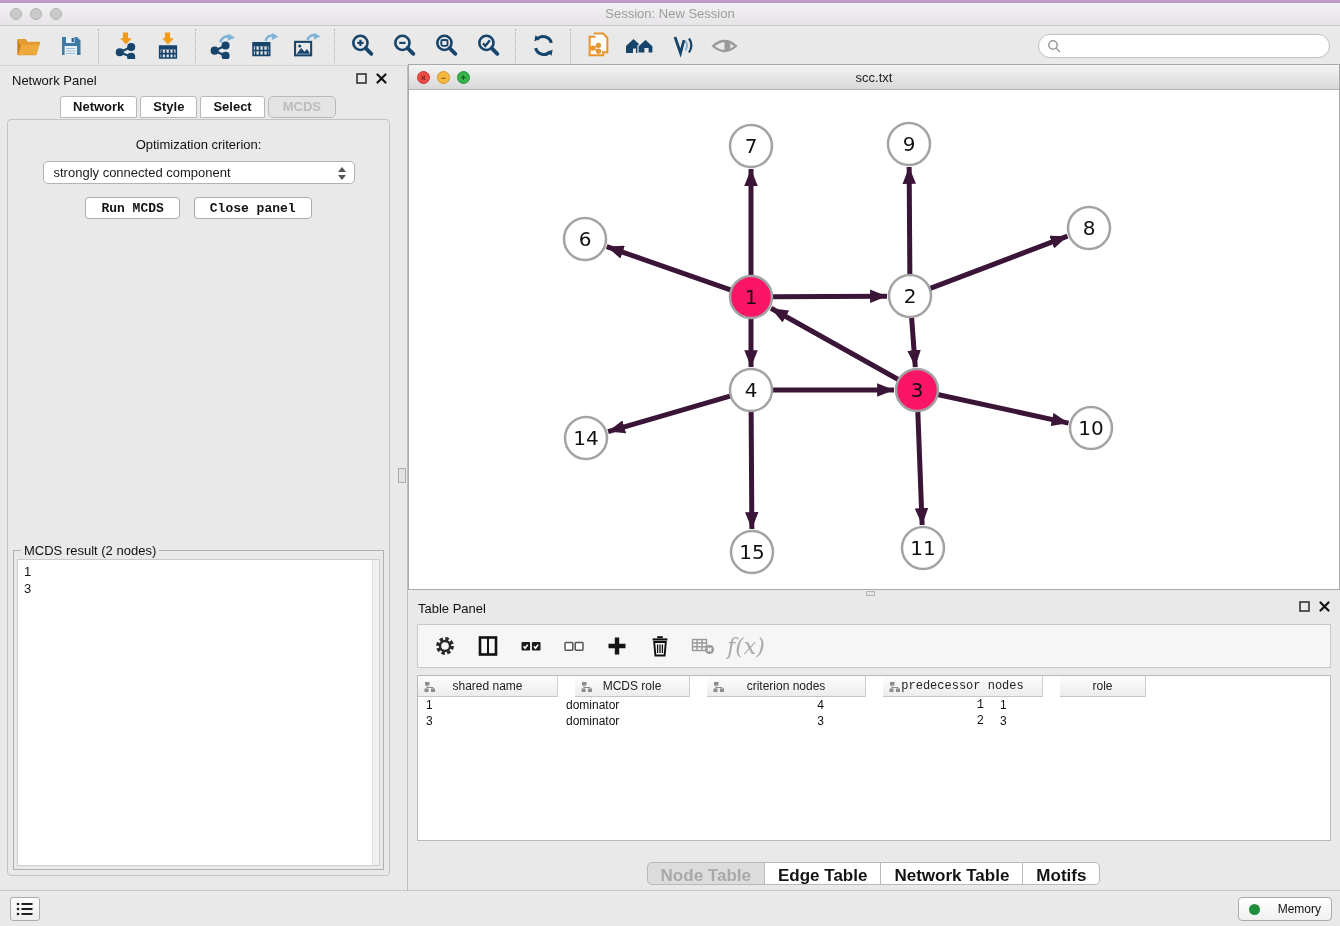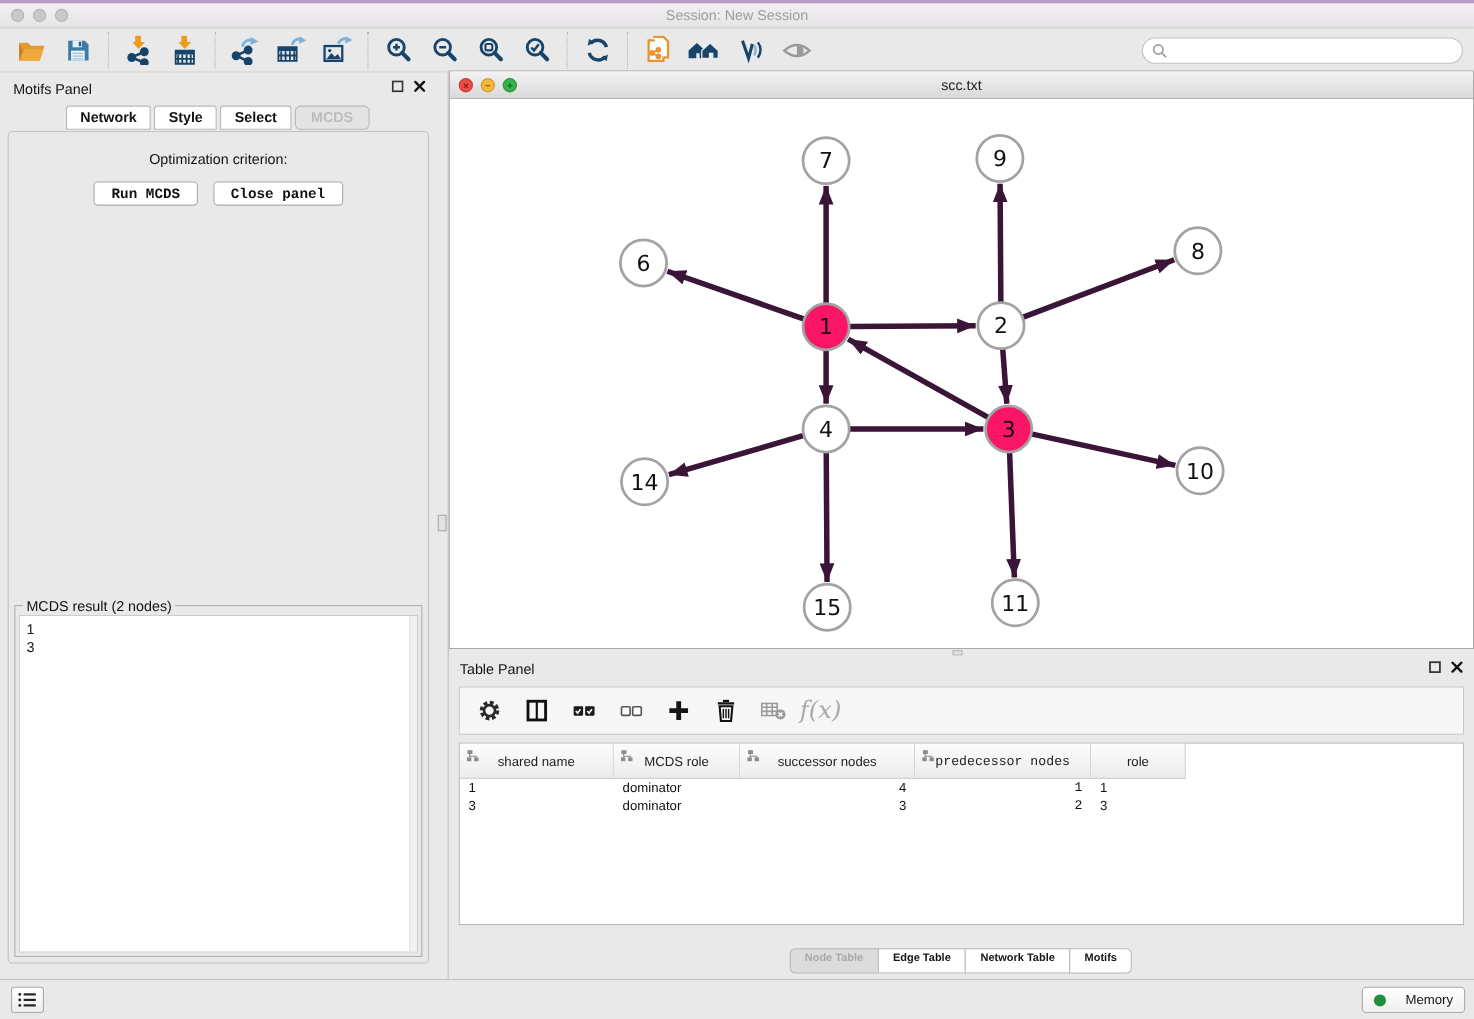--- a/index.html
+++ b/index.html
@@ -64,29 +64,29 @@
 
   
   .table-panel { position:absolute; left:408px; top:596px; width:932px; height:294px; background:#e9e9e9; }
   .tp-head { position:relative; height:26px; }
   .tp-title { position:absolute; left:10px; top:5px; font-size:13px; color:#111; }
   .tp-toolbar { position:absolute; left:9px; top:28px; width:914px; height:44px; background:#f6f6f6; border:1px solid #c9c9c9;
     display:flex; align-items:center; gap:9px; padding-left:10px; }
   .tbi { width:34px; height:36px; display:flex; align-items:center; justify-content:center; }
   .fx { font-family:"DejaVu Serif", serif; font-style:italic; color:#a9a9a9; font-size:22px; }
   .ntable { position:absolute; left:9px; top:79px; width:914px; height:166px; background:#fff; border:1px solid #b9b9b9; overflow:hidden; }
-  .thead { display:flex; height:32px; }
+  .thead { display:flex; height:21px;gap:17px; }
   .thcell { position:relative; background:linear-gradient(#fdfdfd,#ececec); border-right:1px solid #cfcfcf; border-bottom:1px solid #c6c6c6;
     font-size:12px; color:#222; display:flex; align-items:center; justify-content:center; }
   .thcell .tree-ic { position:absolute; left:6px; top:5px; }
   .c0 { width:140px; } .c1 { width:115px; } .c2 { width:159px; } .c3 { width:160px;font-family:Liberation Mono, monospace; } .c4 { width:86px; }
   .trow { display:flex; height:16px; }
   .tcell { font-size:12px; color:#111; padding:1px 8px; line-height:14px; overflow:hidden; }
   .tp-tabs { position:absolute; left:0; right:0; top:266px; display:flex; justify-content:center; }
-  .ttab { border:1px solid #b9b9b9; background:#fff; color:#141414; font-weight:600; font-size:10px;
+  .ttab { border:1px solid #b9b9b9; background:#fff; color:#141414; font-weight:600; font-size:17px;
     height:23px; padding:3px 13px; margin-left:-1px; }
   .ttab:first-child { border-radius:5px 0 0 5px; }
   .ttab:last-child { border-radius:0 5px 5px 0; }
   .ttab.active { background:#dcdcdc; color:#a9a9a9; }
 
   
   .statusbar { position:absolute; left:0; top:890px; width:1340px; height:36px; background:#e9e9e9; border-top:1px solid #c6c6c6; }
   .list-btn { position:absolute; left:10px; top:6px; width:30px; height:24px; background:linear-gradient(#fff,#ededed);
     border:1px solid #ababab; border-radius:3px; display:flex; align-items:center; justify-content:center; }
   .mem-btn { position:absolute; right:8px; top:6px; height:24px; background:linear-gradient(#fff,#f0f0f0);
@@ -251,38 +251,47 @@
     <svg width="14" height="14" viewBox="0 0 14 14">
       <circle cx="6" cy="6" r="4.2" fill="none" stroke="#9a9a9a" stroke-width="1.5"></circle>
       <line x1="9.2" y1="9.2" x2="13" y2="13" stroke="#9a9a9a" stroke-width="1.5"></line>
     </svg>
     <input type="text" placeholder="" style="">
   </div>
 </div>
 
 <div class="control-panel">
   <div class="cp-head">
-    <span class="cp-title">Motifs Panel</span>
+    <span class="cp-title">Network Panel</span>
     <span class="panel-icons">
       <svg width="11" height="11" viewBox="0 0 11 11">
         <rect x="1" y="1" width="9" height="9" fill="none" stroke="#333" stroke-width="1.6"></rect>
       </svg>
       <svg width="11" height="11" viewBox="0 0 11 11">
         <path d="M1.5 1.5 L9.5 9.5 M9.5 1.5 L1.5 9.5" stroke="#111" stroke-width="2.2" stroke-linecap="round"></path>
       </svg>
     </span>
   </div>
   <div class="cp-tabs">
     <div class="ptab">Network</div>
     <div class="ptab">Style</div>
     <div class="ptab">Select</div>
     <div class="ptab active">MCDS</div>
   </div>
   <div class="cp-body">
     <div class="opt-label">Optimization criterion:</div>
+    <div class="combo">
+      <span>strongly connected component</span>
+      <span class="stepper">
+        <svg width="10" height="15" viewBox="0 0 10 15">
+          <path d="M5 1 L9 6 H1 z" fill="#555"></path>
+          <path d="M1 9 H9 L5 14 z" fill="#555"></path>
+        </svg>
+      </span>
+    </div>
     <div class="btn-row">
       <button class="pbtn">Run MCDS</button>
       <button class="pbtn">Close panel</button>
     </div>
     <div class="result-box">
       <span class="result-legend">MCDS result (2 nodes)</span>
       <div class="result-area">1
 3</div>
       <div class="result-scroll"></div>
     </div>
@@ -437,21 +446,21 @@
           </svg>
         <span>MCDS role</span>
       </div>
       <div class="thcell c2">
         <svg class="tree-ic" width="12" height="12" viewBox="0 0 12 12">
             <rect x="1" y="1" width="4.5" height="3.5" fill="#8c8c8c"></rect>
             <rect x="0.5" y="7.5" width="4" height="3.5" fill="#8c8c8c"></rect>
             <rect x="7" y="7.5" width="4" height="3.5" fill="#8c8c8c"></rect>
             <path d="M3 4.5 v2 h6 v1 M3 6.5 v1" stroke="#8c8c8c" fill="none" stroke-width="1"></path>
           </svg>
-        <span>successor nodes</span>
+        <span>criterion nodes</span>
       </div>
       <div class="thcell c3">
         <svg class="tree-ic" width="12" height="12" viewBox="0 0 12 12">
             <rect x="1" y="1" width="4.5" height="3.5" fill="#8c8c8c"></rect>
             <rect x="0.5" y="7.5" width="4" height="3.5" fill="#8c8c8c"></rect>
             <rect x="7" y="7.5" width="4" height="3.5" fill="#8c8c8c"></rect>
             <path d="M3 4.5 v2 h6 v1 M3 6.5 v1" stroke="#8c8c8c" fill="none" stroke-width="1"></path>
           </svg>
         <span>predecessor nodes</span>
       </div>

